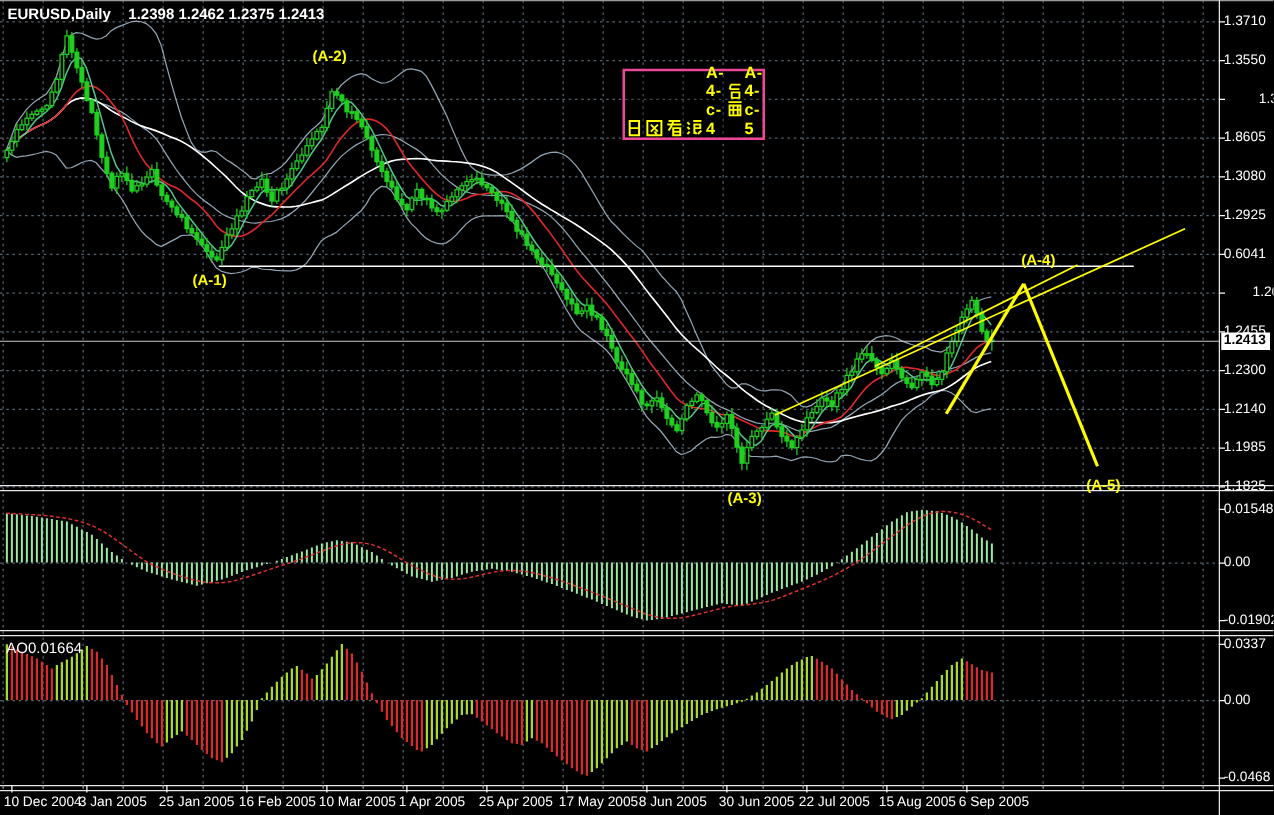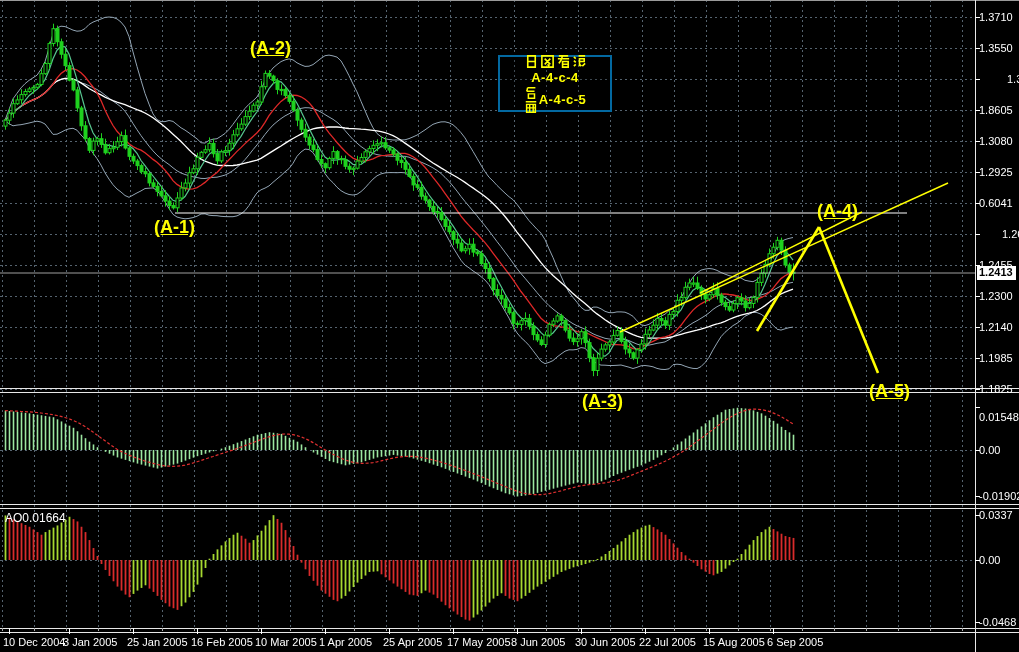--- a/index.html
+++ b/index.html
@@ -6,26 +6,26 @@
   #app{position:relative;width:1019px;height:652px;background:#000;overflow:hidden;
        font-family:"Liberation Sans",sans-serif;}
   #chart-svg{position:absolute;left:0;top:0;}
   .txt{position:absolute;color:#fff;font-size:11px;line-height:12px;white-space:nowrap;}
   #title{position:absolute;left:6px;top:4px;color:#fff;font-size:12px;font-weight:bold;white-space:nowrap;}
   #title .gap{display:inline-block;width:14px;}
   #macd-label{position:absolute;left:5px;top:394px;color:#fff;font-size:12px;white-space:nowrap;}
   #macd-label .v{margin-left:16px;}
   #ao-label{position:absolute;left:5px;top:511px;color:#fff;font-size:12px;white-space:nowrap;}
   #ao-label .v{}
-  #annotation{position:absolute;left:498px;top:55px;width:110px;height:53px;border:2px solid #0369a1;
-      display:flex;flex-direction:column;align-items:center;justify-content:center;gap:1px;background:rgba(0,0,0,.25);}
+  #annotation{position:absolute;left:498px;top:55px;width:110px;height:53px;border:2px solid #ec4899;
+      display:flex;flex-direction:row;align-items:flex-end;justify-content:center;gap:1px;background:rgba(0,0,0,.25);}
   .ann-line{color:#FFFF00;font-weight:bold;display:flex;align-items:center;line-height:15px;}
   .ann-line svg{display:block;margin:0 0.5px;}
   .ann-latin{font-size:13px;letter-spacing:0.5px;}
-  .wave{position:absolute;color:#FFFF00;font-weight:bold;font-size:18px;white-space:nowrap;text-decoration:underline;}
+  .wave{position:absolute;color:#FFFF00;font-weight:bold;font-size:12px;white-space:nowrap;}
   .price-tag{position:absolute;left:977px;background:#FFFFFF;color:#000;font-size:11px;line-height:13px;
       padding:0 3px 1px 2px;font-weight:bold;}
   .date-lbl{position:absolute;top:636px;color:#fff;font-size:11px;white-space:nowrap;}
 </style>
 </head>
 <body>
 
 <div id="app">
   <svg id="chart-svg" width="1019" height="652" viewBox="0 0 1019 652">
       <defs>
@@ -972,20 +972,21 @@
         <line x1="389.5" y1="628" x2="389.5" y2="634"></line>
         <line x1="453.5" y1="628" x2="453.5" y2="634"></line>
         <line x1="517.5" y1="628" x2="517.5" y2="634"></line>
         <line x1="581.5" y1="628" x2="581.5" y2="634"></line>
         <line x1="645.5" y1="628" x2="645.5" y2="634"></line>
         <line x1="709.5" y1="628" x2="709.5" y2="634"></line>
         <line x1="773.5" y1="628" x2="773.5" y2="634"></line>
       </g>
     </svg>
 
+  <div id="title"><span>EURUSD,Daily</span><span class="gap"></span><span>1.2398 1.2462 1.2375 1.2413</span></div>
 
 
   <div id="ao-label"><span>AO</span><span class="v">0.01664</span></div>
 
   <div id="annotation">
     <div class="ann-line" id="ann1">
         <svg width="15" height="15" viewBox="0 0 16 16">
           <path d="M4 2 H12 V14 H4 Z M4 8 H12" fill="none" stroke="#FFFF00" stroke-width="1.7"></path>
         </svg>
         <svg width="15" height="15" viewBox="0 0 16 16">
@@ -1029,21 +1030,21 @@
       <div class="txt" style="left: 979px; top: 197px;">0.6041</div>
       <div class="txt" style="left: 979px; top: 228px; margin-left: 23px;">1.2610</div>
       <div class="txt" style="left: 979px; top: 259px;">1.2455</div>
       <div class="txt" style="left: 979px; top: 290px;">1.2300</div>
       <div class="txt" style="left: 979px; top: 321px;">1.2140</div>
       <div class="txt" style="left: 979px; top: 352px;">1.1985</div>
       <div class="txt" style="left: 979px; top: 383px;">1.1825</div>
       <div class="price-tag" style="top: 266px;">1.2413</div>
     </div>
   <div id="macd-axis-labels">
-      <div class="txt" style="left: 979px; top: 411px;">0.01548</div>
+      <div class="txt" style="left: 979px; top: 401px;">0.01548</div>
       <div class="txt" style="left: 979px; top: 444px;">0.00</div>
       <div class="txt" style="left: 979px; top: 490px;">-0.01902</div>
     </div>
   <div id="ao-axis-labels">
       <div class="txt" style="left: 979px; top: 509px;">0.0337</div>
       <div class="txt" style="left: 979px; top: 554px;">0.00</div>
       <div class="txt" style="left: 979px; top: 616px;">-0.0468</div>
     </div>
   <div id="date-axis-labels">
       <div class="date-lbl" style="left: 3px;">10 Dec 2004</div>

